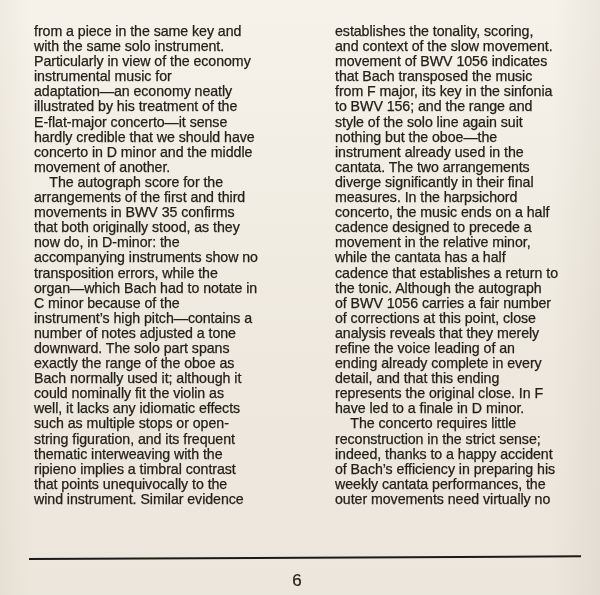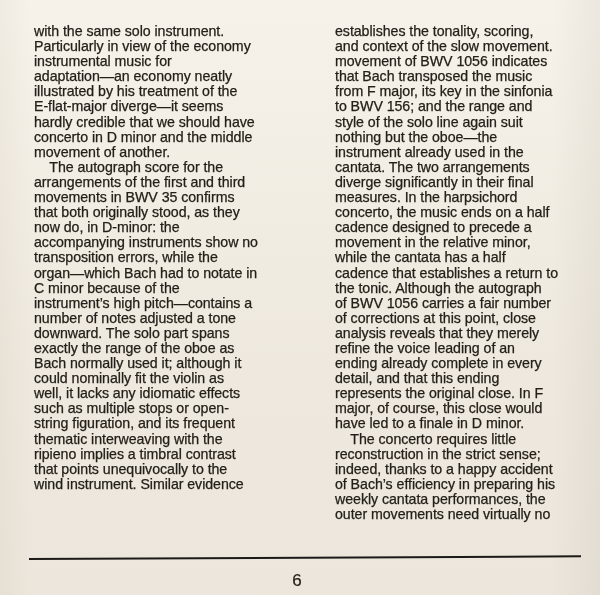--- a/index.html
+++ b/index.html
@@ -54,26 +54,27 @@
     line-height: 20px;
     color: var(--ink, #242019);
     -webkit-text-stroke: 0.2px currentColor;
   }
 </style>
 </head>
 <body>
 
 <div class="page">
   <div class="column col-left">
+      <div class="text-line">from a piece in the same key and</div>
       <div class="text-line">with the same solo instrument.</div>
       <div class="text-line">Particularly in view of the economy</div>
       <div class="text-line">instrumental music for</div>
       <div class="text-line">adaptation—an economy neatly</div>
       <div class="text-line">illustrated by his treatment of the</div>
-      <div class="text-line">E-flat-major diverge—it seems</div>
+      <div class="text-line">E-flat-major concerto—it sense</div>
       <div class="text-line">hardly credible that we should have</div>
       <div class="text-line">concerto in D minor and the middle</div>
       <div class="text-line">movement of another.</div>
       <div class="text-line">    The autograph score for the</div>
       <div class="text-line">arrangements of the first and third</div>
       <div class="text-line">movements in BWV 35 confirms</div>
       <div class="text-line">that both originally stood, as they</div>
       <div class="text-line">now do, in D-minor: the</div>
       <div class="text-line">accompanying instruments show no</div>
       <div class="text-line">transposition errors, while the</div>
@@ -112,21 +113,20 @@
       <div class="text-line">while the cantata has a half</div>
       <div class="text-line">cadence that establishes a return to</div>
       <div class="text-line">the tonic. Although the autograph</div>
       <div class="text-line">of BWV 1056 carries a fair number</div>
       <div class="text-line">of corrections at this point, close</div>
       <div class="text-line">analysis reveals that they merely</div>
       <div class="text-line">refine the voice leading of an</div>
       <div class="text-line">ending already complete in every</div>
       <div class="text-line">detail, and that this ending</div>
       <div class="text-line">represents the original close. In F</div>
-      <div class="text-line">major, of course, this close would</div>
       <div class="text-line">have led to a finale in D minor.</div>
       <div class="text-line">    The concerto requires little</div>
       <div class="text-line">reconstruction in the strict sense;</div>
       <div class="text-line">indeed, thanks to a happy accident</div>
       <div class="text-line">of Bach’s efficiency in preparing his</div>
       <div class="text-line">weekly cantata performances, the</div>
       <div class="text-line">outer movements need virtually no</div>
     </div>
   <div class="footer-rule"></div>
   <div class="page-number">6</div>

